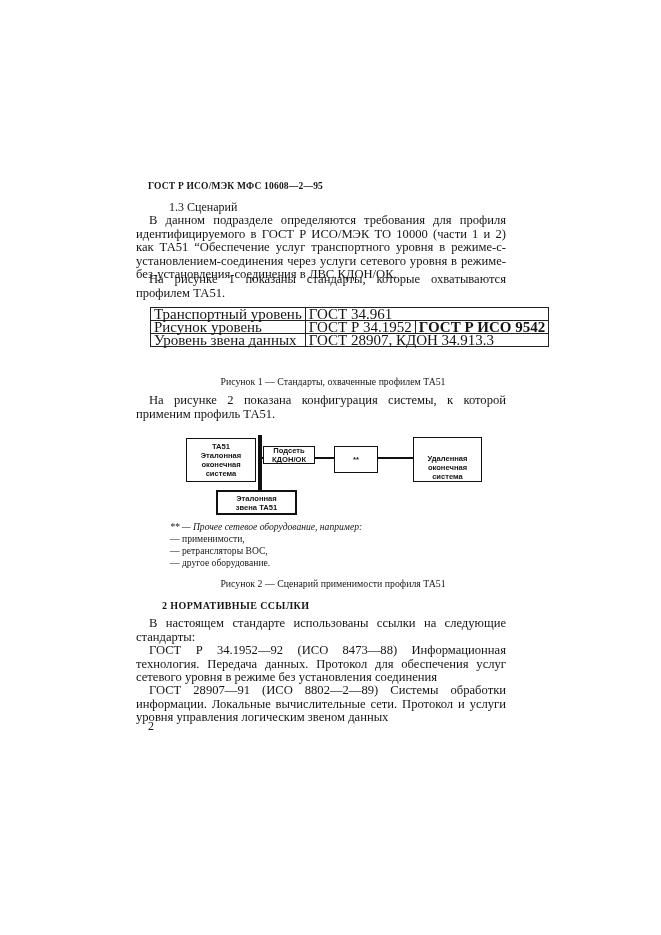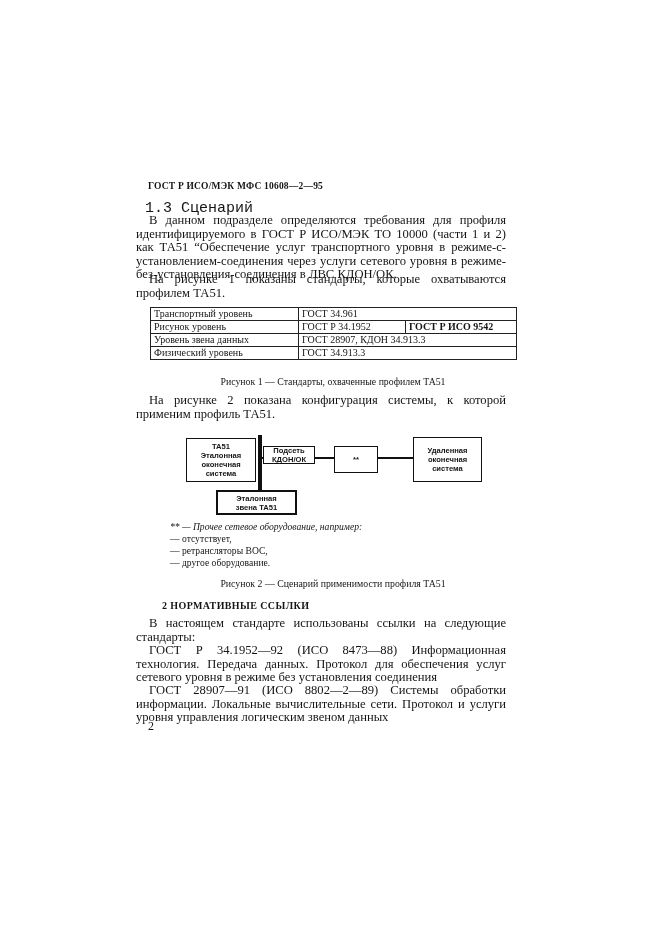--- a/index.html
+++ b/index.html
@@ -3,23 +3,23 @@
 <meta charset="utf-8">
 <style>
   html, body { margin:0; padding:0; background:#ffffff; }
   body { width:661px; height:935px; position:relative; overflow:hidden;
          font-family:"Liberation Serif", "DejaVu Serif", serif; color:#151515; }
   .abs { position:absolute; }
   .hdr { left:148px; top:181px; font-size:9.5px; font-weight:bold; letter-spacing:0.2px;text-align:right; }
   .p { font-size:12.6px; line-height:13.6px; text-align:justify; }
   .indent { text-indent:13px; }
   .block { left:136px; width:370px; }
-  .secttl { left:145px; font-size:15px;font-family:Liberation Mono, monospace; }
+  .secttl { left:169px; font-size:12px; }
   table.std { position:absolute; left:150px; top:307px; width:367px; border-collapse:collapse;
-              font-size:10px; }
+              font-size:15px; }
   table.std td { border:1px solid #222; padding:0 3px; height:12px; line-height:12px; white-space:nowrap; }
   .cap { font-size:9.8px; text-align:center; width:370px; left:148px; }
   .box { position:absolute; border:1.6px solid #111; box-sizing:border-box;
          font-family:"Liberation Sans", "DejaVu Sans", sans-serif; font-weight:bold;
          font-size:7.6px; line-height:9px; text-align:center; display:flex; flex-direction:column;
          justify-content:center; align-items:center; }
   .line { position:absolute; background:#111; }
   .fn { font-size:9.6px; line-height:12px; left:170px; }
   .pgnum { left:148px; top:719px; font-size:12px; }
 </style>
@@ -40,24 +40,20 @@
   </tr>
   <tr>
     <td>Рисунок уровень</td>
     <td style="width:100px">ГОСТ Р 34.1952</td>
     <td style="font-weight:bold">ГОСТ Р ИСО 9542</td>
   </tr>
   <tr>
     <td>Уровень звена данных</td>
     <td colspan="2">ГОСТ 28907, КДОН 34.913.3</td>
   </tr>
-  <tr>
-    <td>Физический уровень</td>
-    <td colspan="2">ГОСТ 34.913.3</td>
-  </tr>
 </tbody>
   </table>
 
 <div class="abs cap" style="top:376px;">Рисунок 1 — Стандарты, охваченные профилем ТА51</div>
 
 <div class="abs p indent block" style="top:394px;">На рисунке 2 показана конфигурация системы, к которой применим профиль ТА51.</div>
 
 <div>
   <div class="box" style="left:186px; top:438px; width:70px; height:44px;text-align:right;">
     <span>ТА51</span>
@@ -69,33 +65,33 @@
   <div class="line" style="left:261px; top:457px; width:3px; height:1.5px;"></div>
   <div class="box" style="left:263px; top:446px; width:52px; height:18px;">
     <span>Подсеть</span>
     <span>КДОН/ОК</span>
   </div>
   <div class="line" style="left:315px; top:457px; width:19px; height:1.5px;"></div>
   <div class="box" style="left:334px; top:446px; width:44px; height:27px;">
     <span>**</span>
   </div>
   <div class="line" style="left:378px; top:457px; width:35px; height:1.5px;"></div>
-  <div class="box" style="left:413px; top:437px; width:69px; height:45px;">
+  <div class="box" style="left:413px; top:437px; width:69px; height:45px;justify-content:flex-end;">
     <span>Удаленная</span>
     <span>оконечная</span>
     <span>система</span>
   </div>
   <div class="box" style="left:216px; top:490px; width:81px; height:25px; border-width:2px;">
     <span>Эталонная</span>
     <span>звена ТА51</span>
   </div>
 </div>
 
 <div class="abs fn" style="top:521px; left:170px;font-style:italic;">** — Прочее сетевое оборудование, например:</div>
-<div class="abs fn" style="top:533px; left:170px;">— отсутствует,</div>
+<div class="abs fn" style="top:533px; left:170px;">— применимости,</div>
 <div class="abs fn" style="top:545px; left:170px;">— ретрансляторы ВОС,</div>
 <div class="abs fn" style="top:557px; left:170px;">— другое оборудование.</div>
 
 <div class="abs cap" style="top:578px;">Рисунок 2 — Сценарий применимости профиля ТА51</div>
 
 <div class="abs" style="left:162px; top:600px; font-size:10px; font-weight:bold; letter-spacing:0.4px;">2 НОРМАТИВНЫЕ ССЫЛКИ</div>
 <div class="abs p indent block" style="top:617px;">В настоящем стандарте использованы ссылки на следующие стандарты:</div>
 <div class="abs p indent block" style="top:644px;">ГОСТ Р 34.1952—92 (ИСО 8473—88) Информационная технология. Передача данных. Протокол для обеспечения услуг сетевого уровня в режиме без установления соединения</div>
 <div class="abs p indent block" style="top:684px;">ГОСТ 28907—91 (ИСО 8802—2—89) Системы обработки информации. Локальные вычислительные сети. Протокол и услуги уровня управления логическим звеном данных</div>
 

